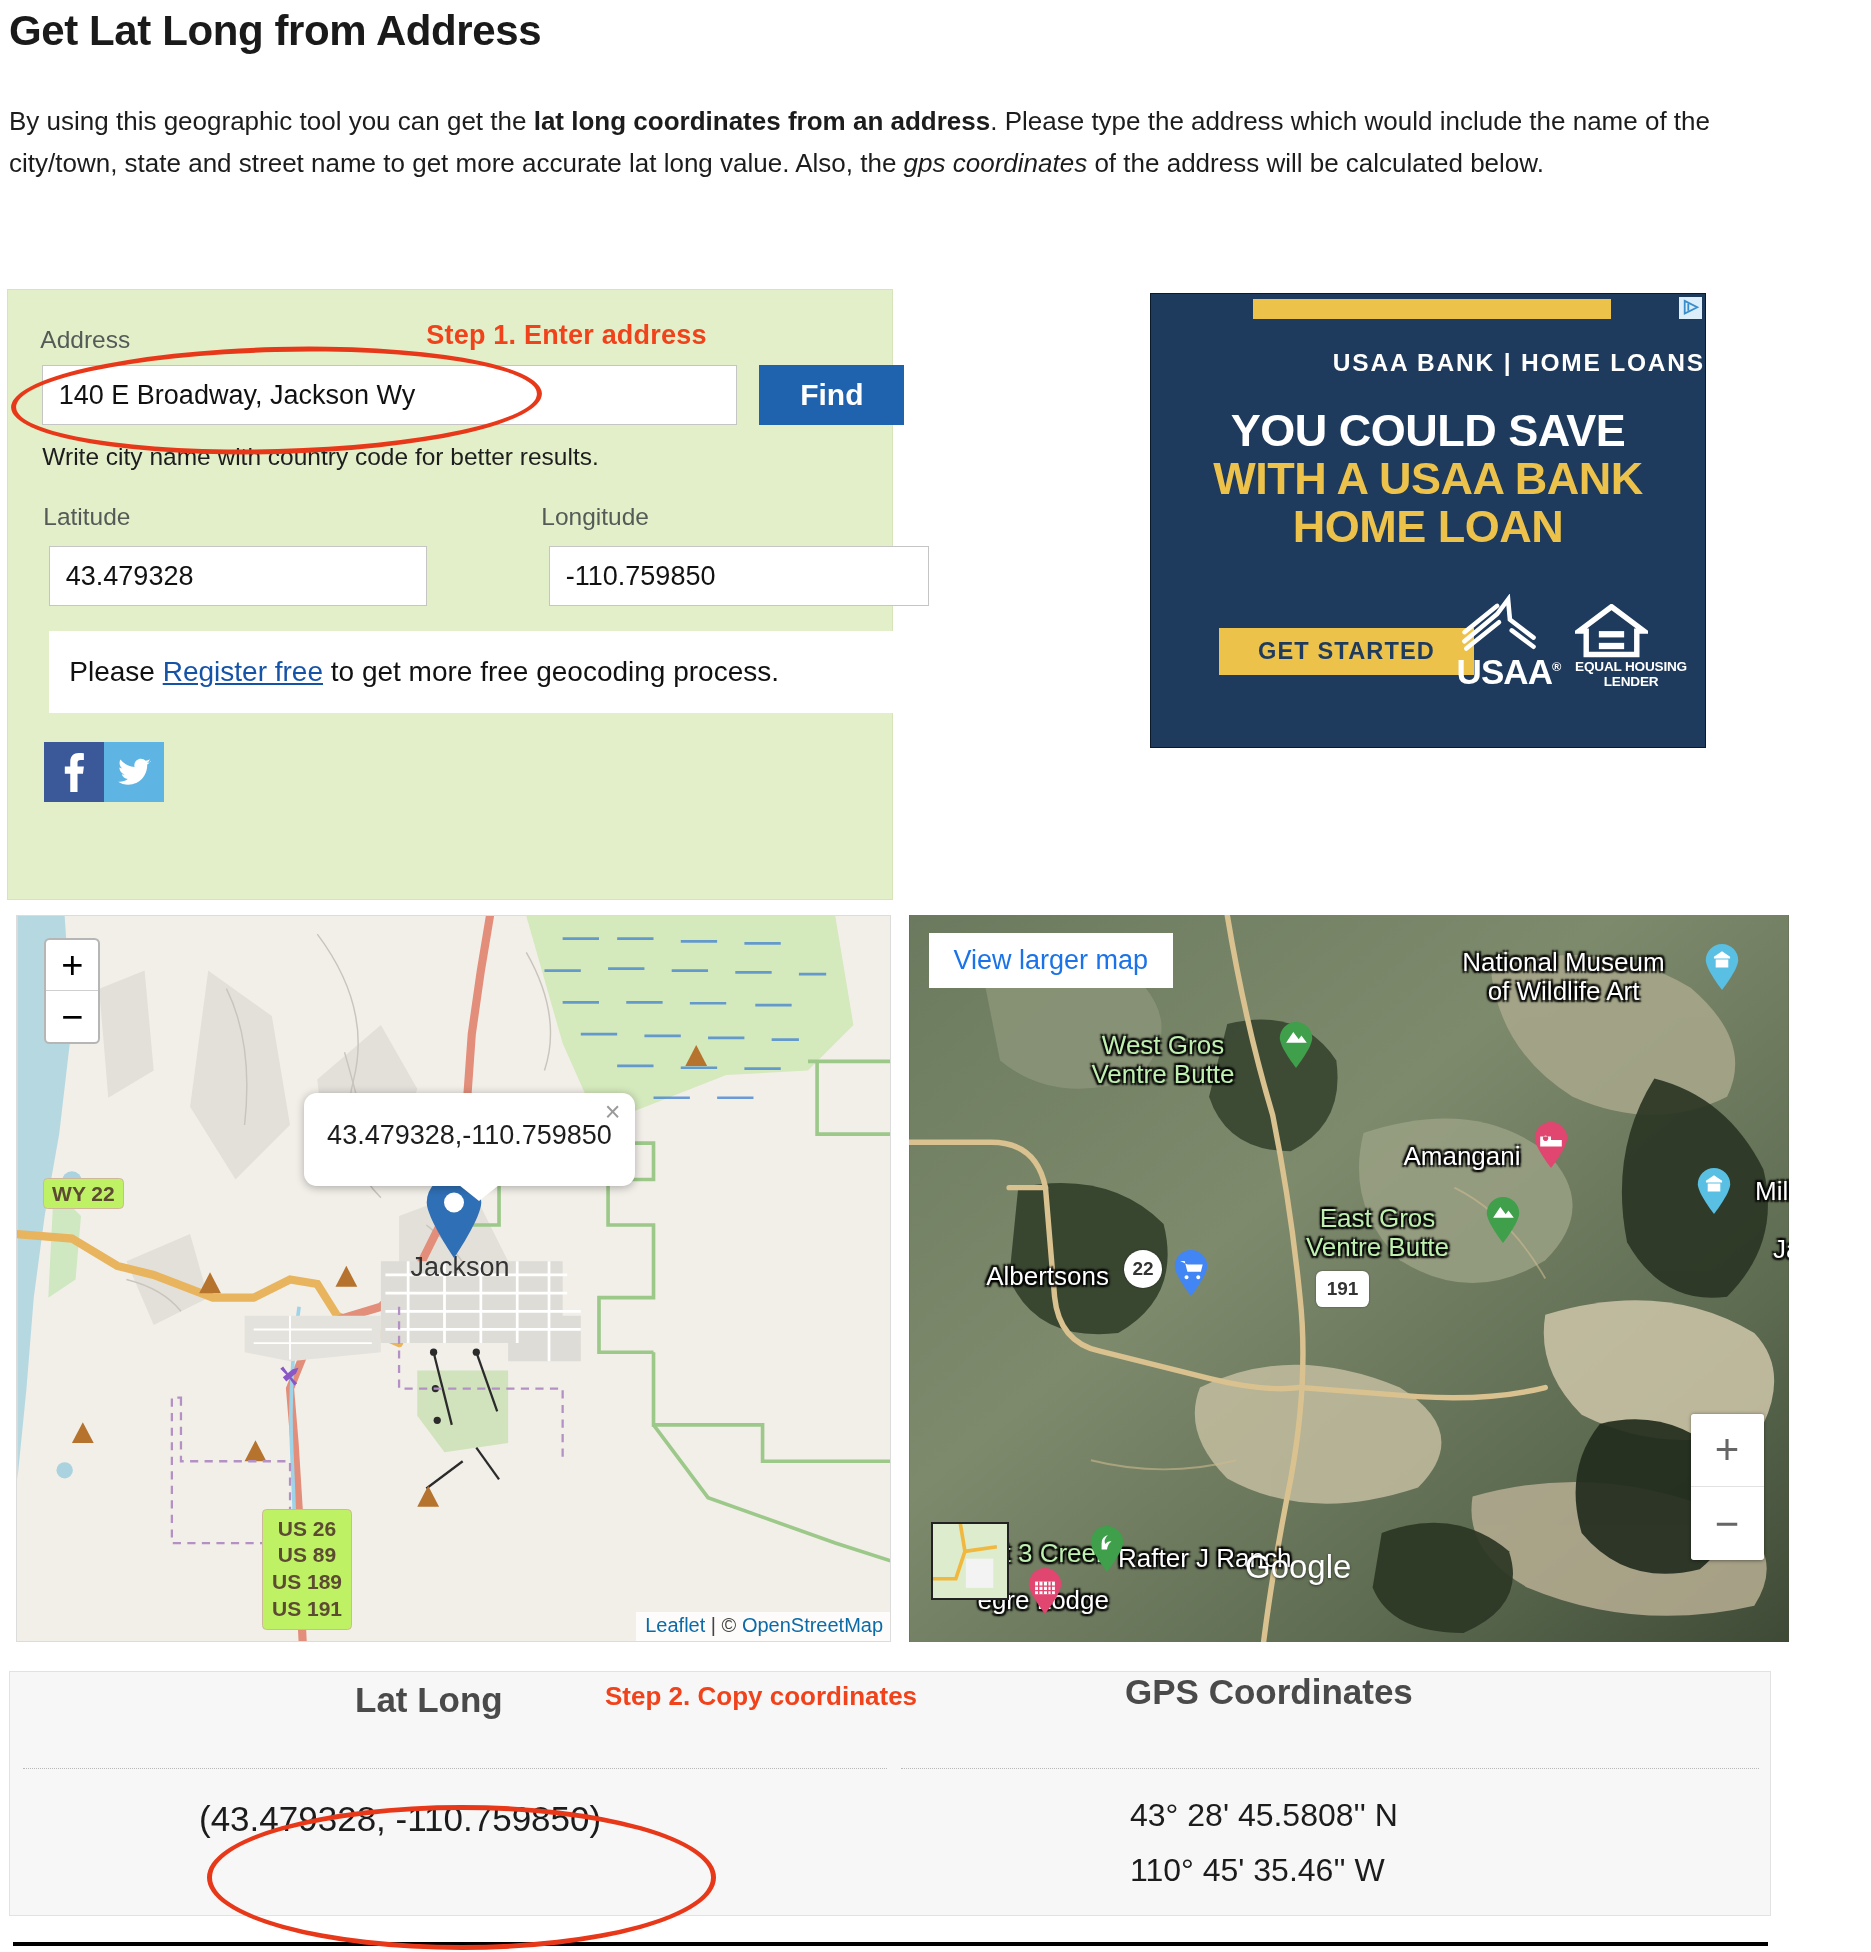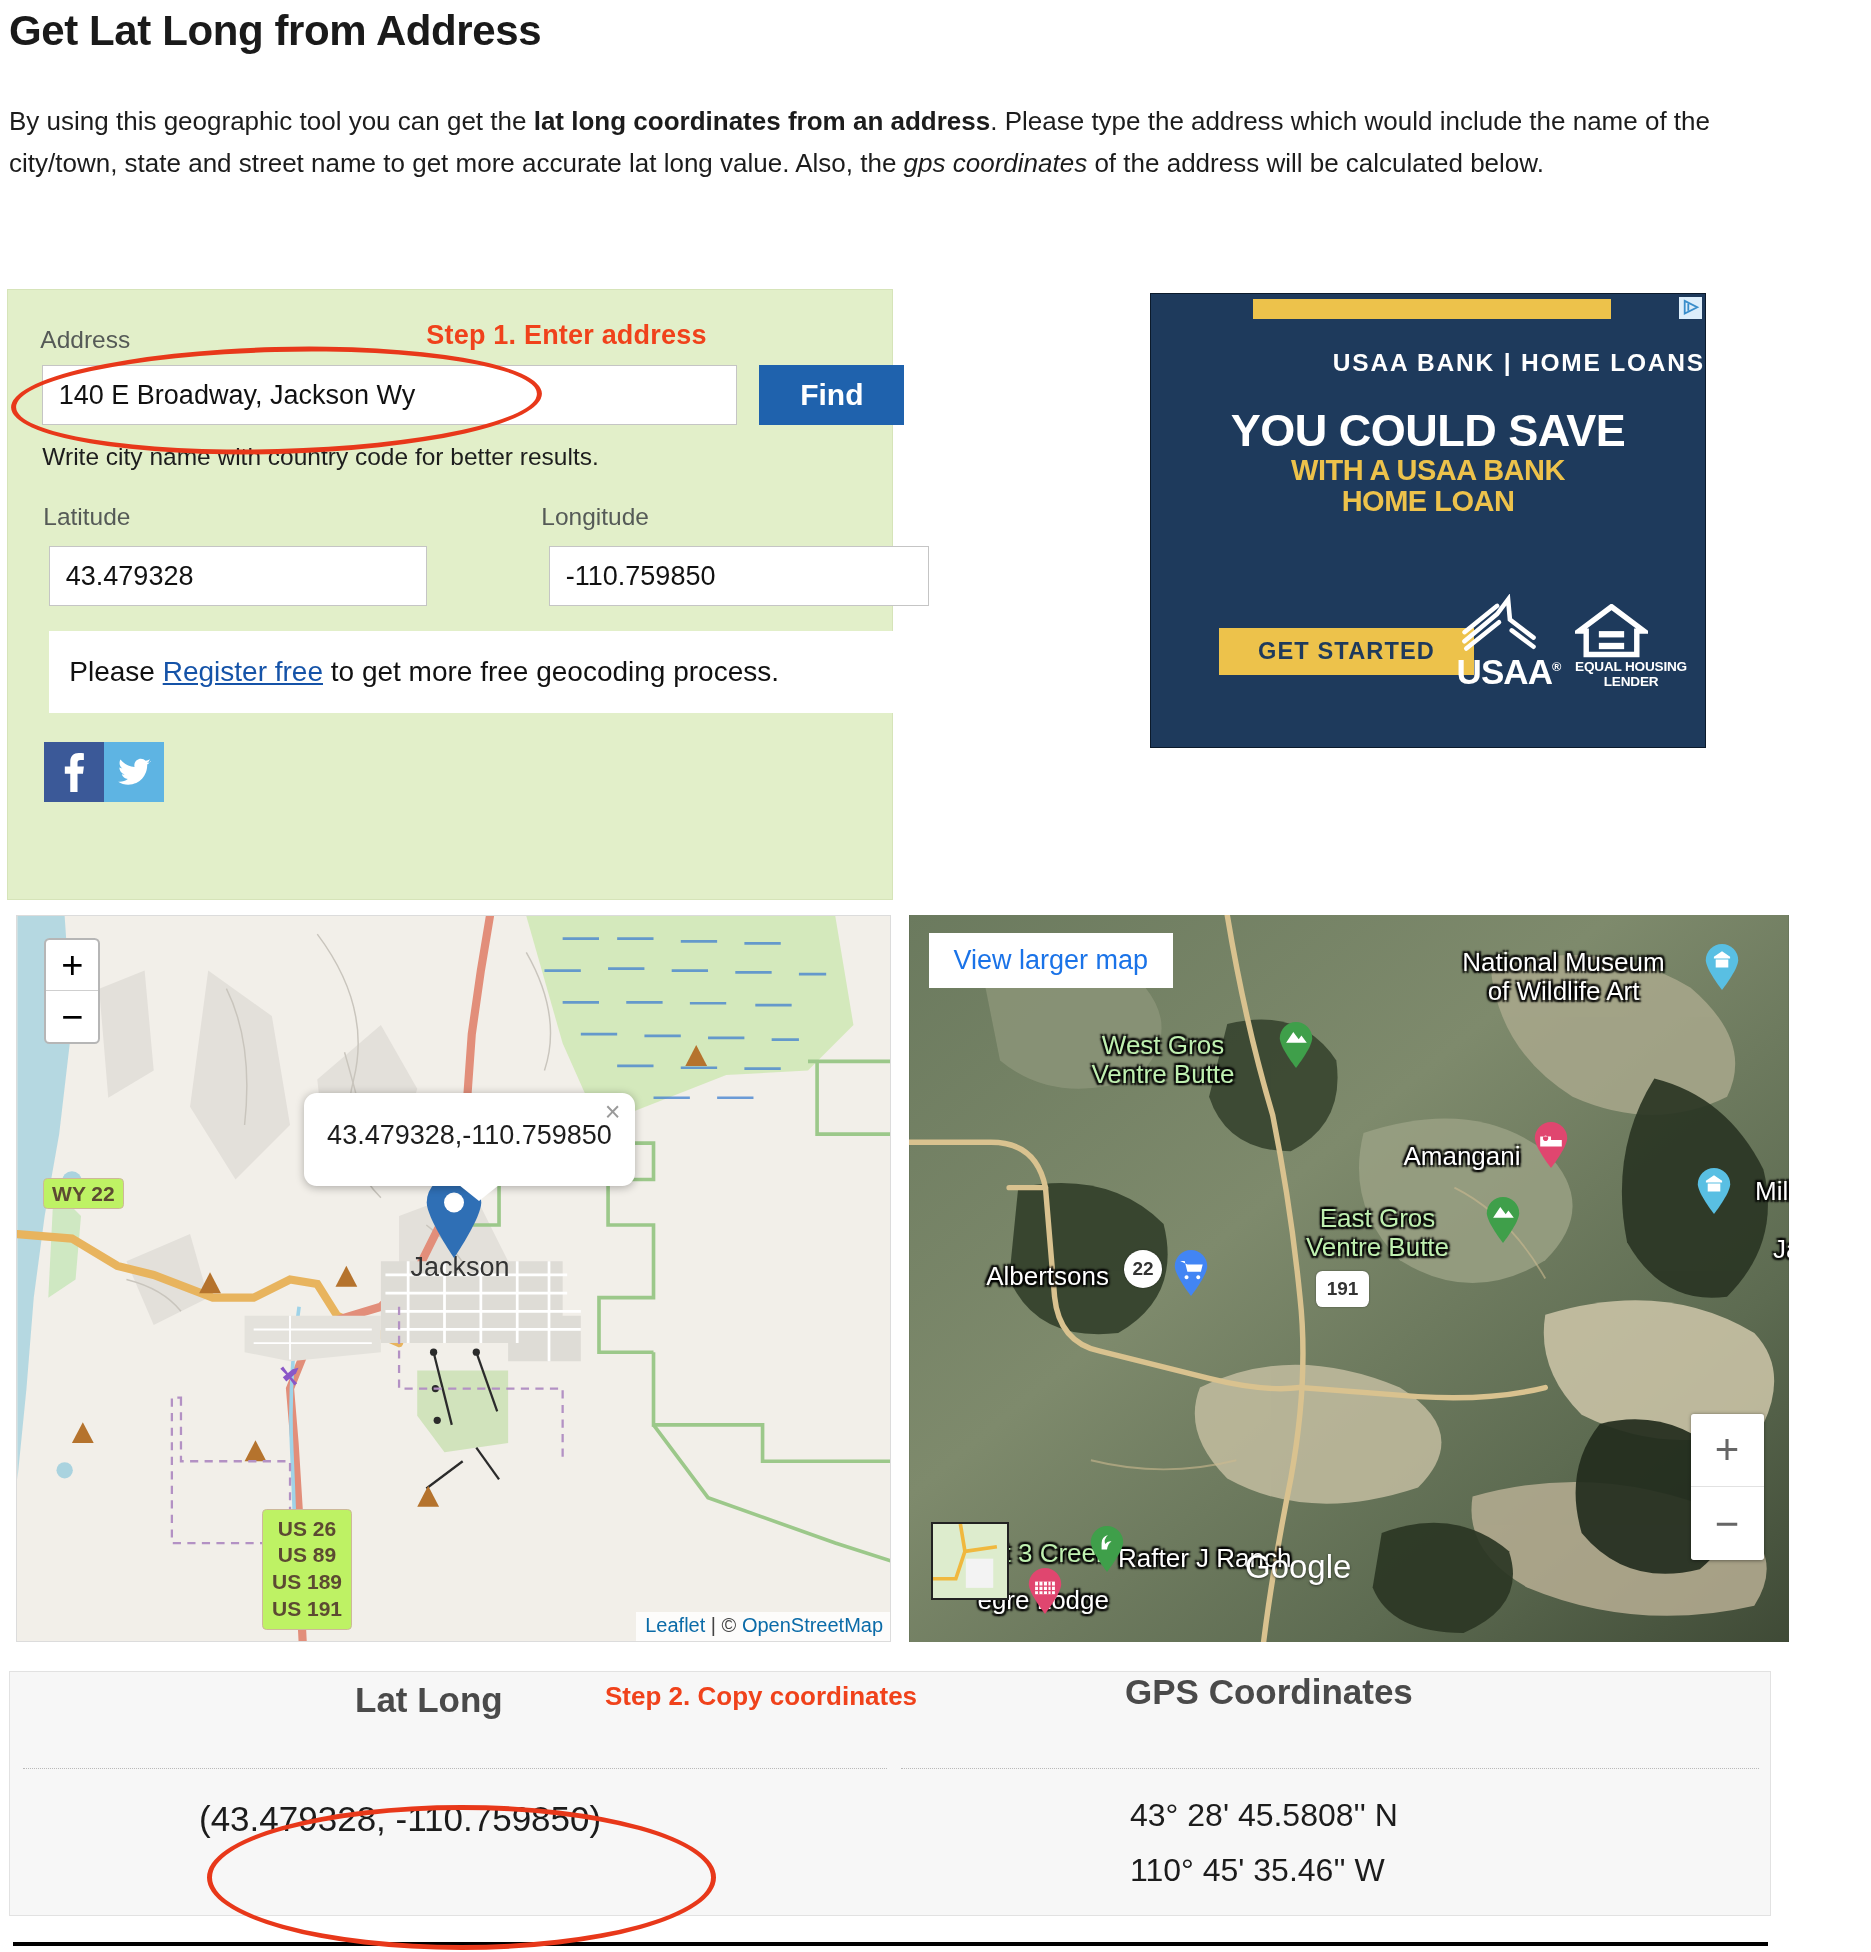--- a/index.html
+++ b/index.html
@@ -113,21 +113,21 @@
     font-size: 24.5px; font-weight: bold; letter-spacing: 1.8px; margin-top: 20px;
   }
   .ad-h1 {
     position: absolute; left: 0; right: 0; top: 111px;
     text-align: center; color: #fff;
     font-size: 45px; font-weight: bold; letter-spacing: -0.5px;
   }
   .ad-h2 {
     position: absolute; left: 0; right: 0; top: 161px;
     text-align: center; color: #edc24b;
-    font-size: 29px; font-weight: bold; letter-spacing: -0.5px;
+    font-size: 45px; font-weight: bold; letter-spacing: -0.5px;
     line-height: 1.07;
   }
   .ad-cta {
     position: absolute; left: 68px; top: 334px;
     width: 255px; height: 47px; background: #edc24b;
     display: flex; align-items: center; justify-content: center;
     color: #1e3a5c; font-size: 23.6px; font-weight: bold;
     letter-spacing: 1.1px; cursor: pointer;
   }
   .ad-logos {

